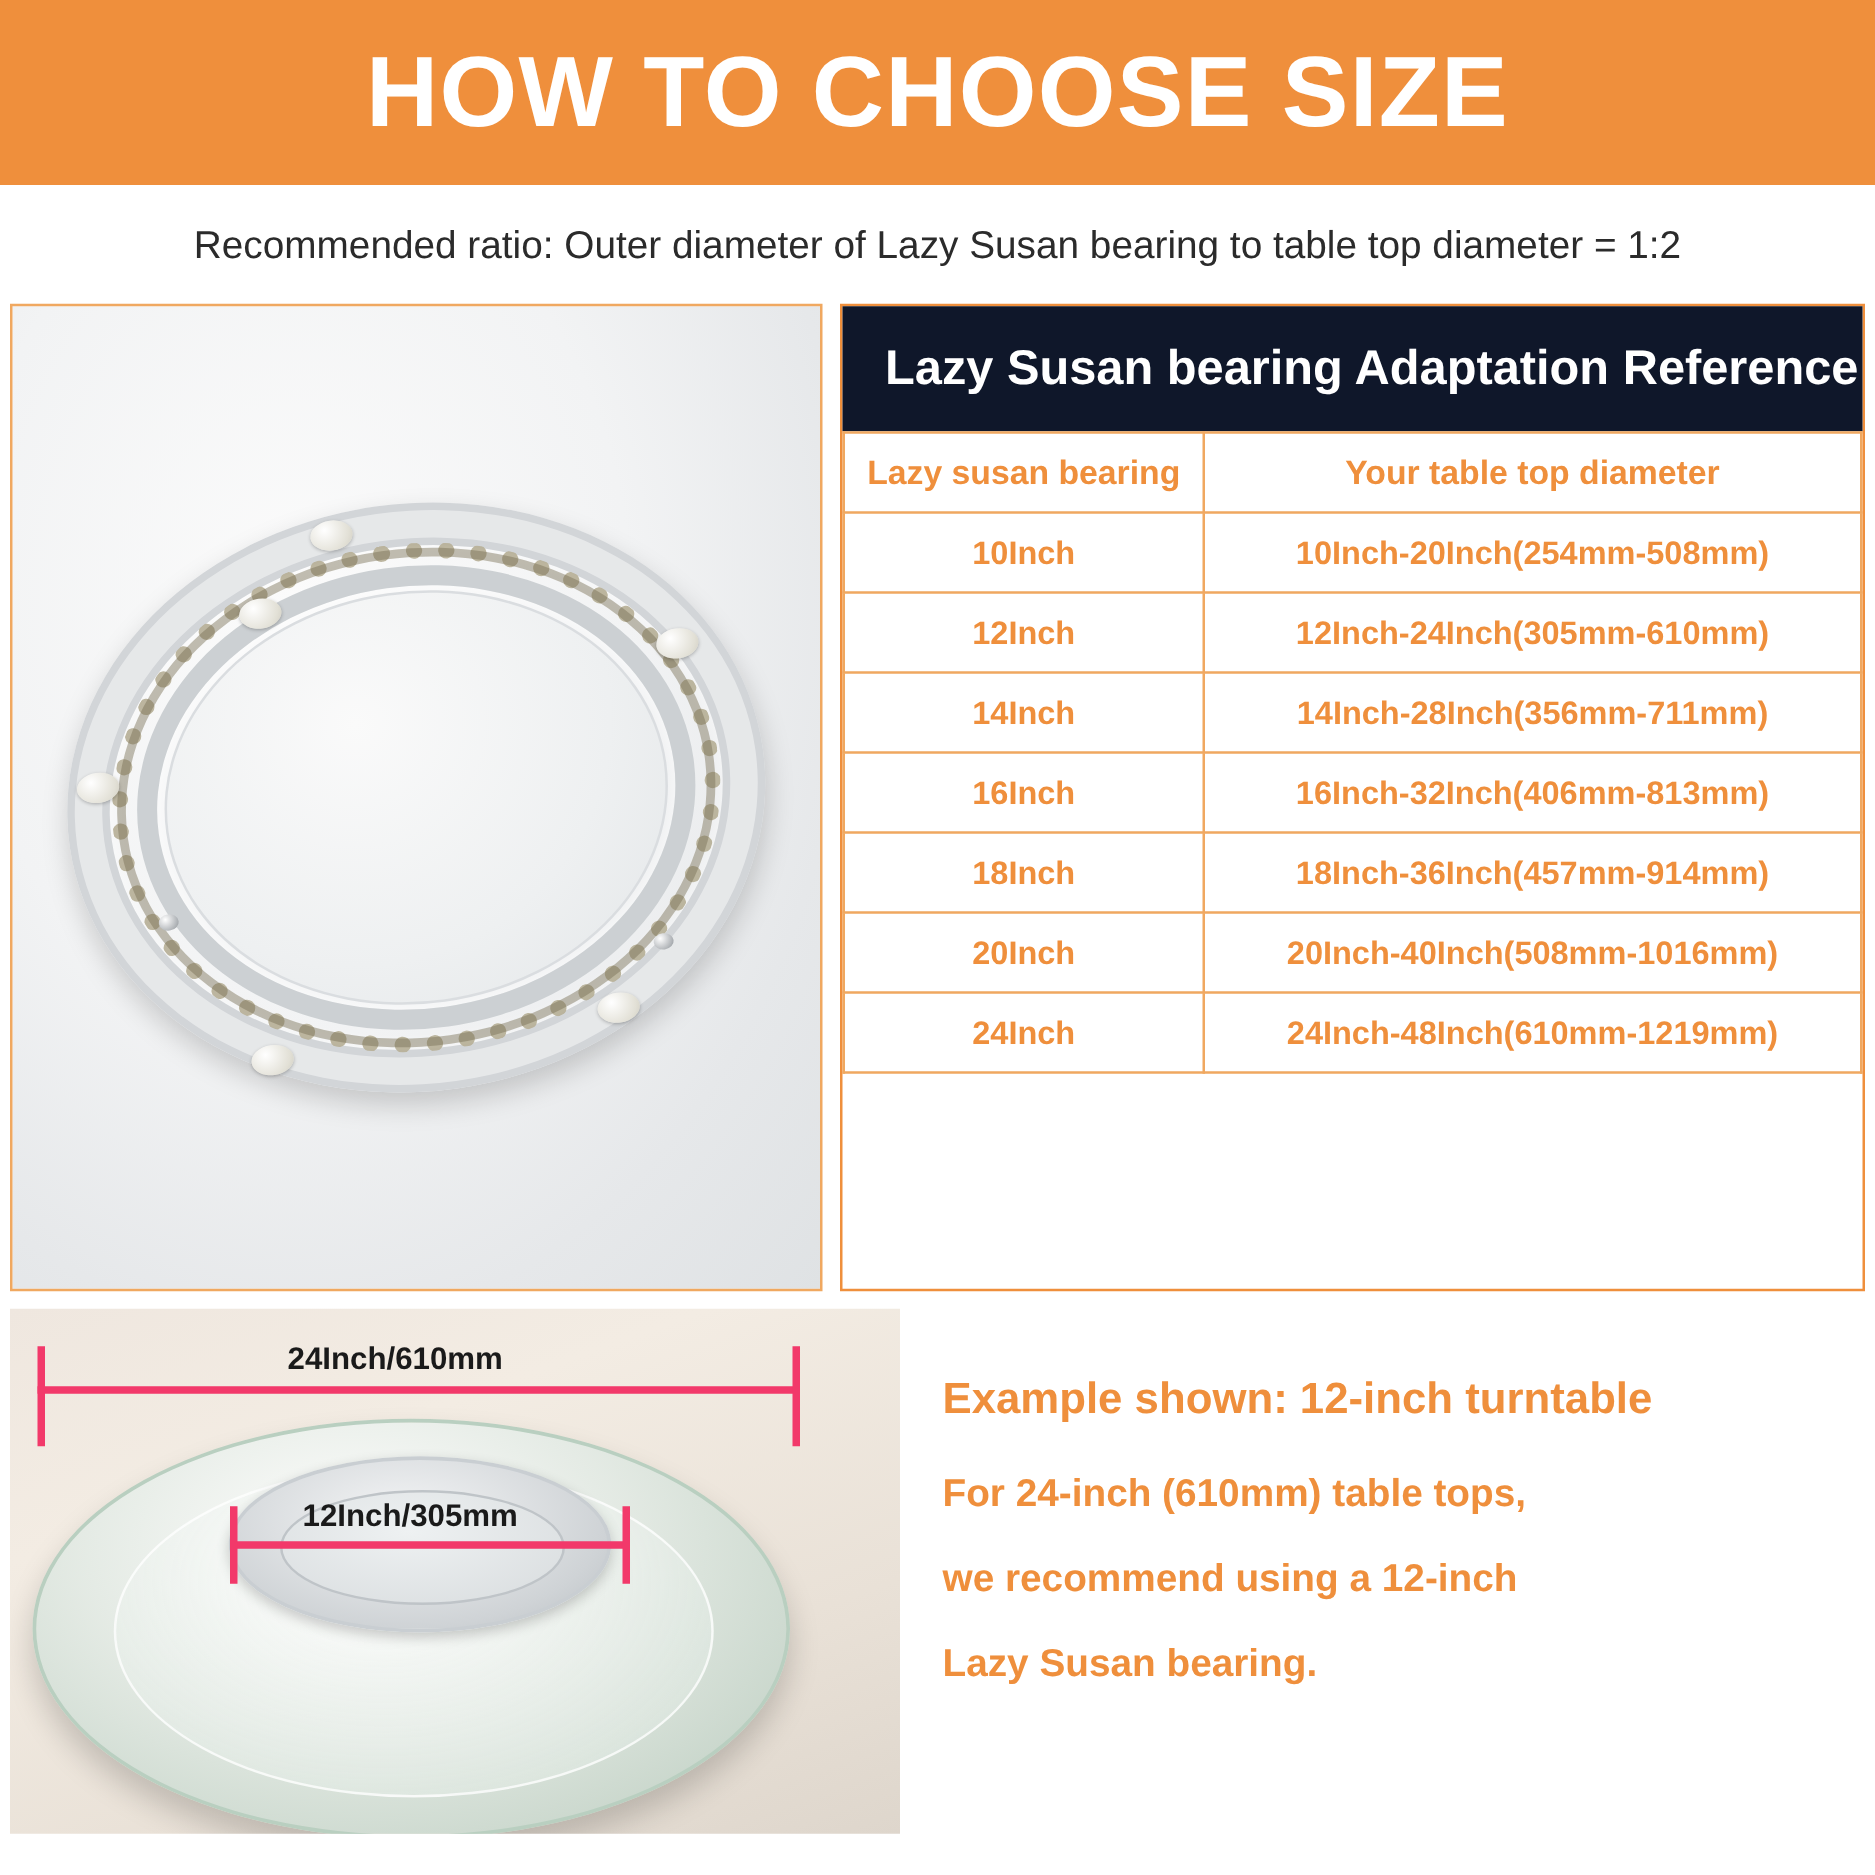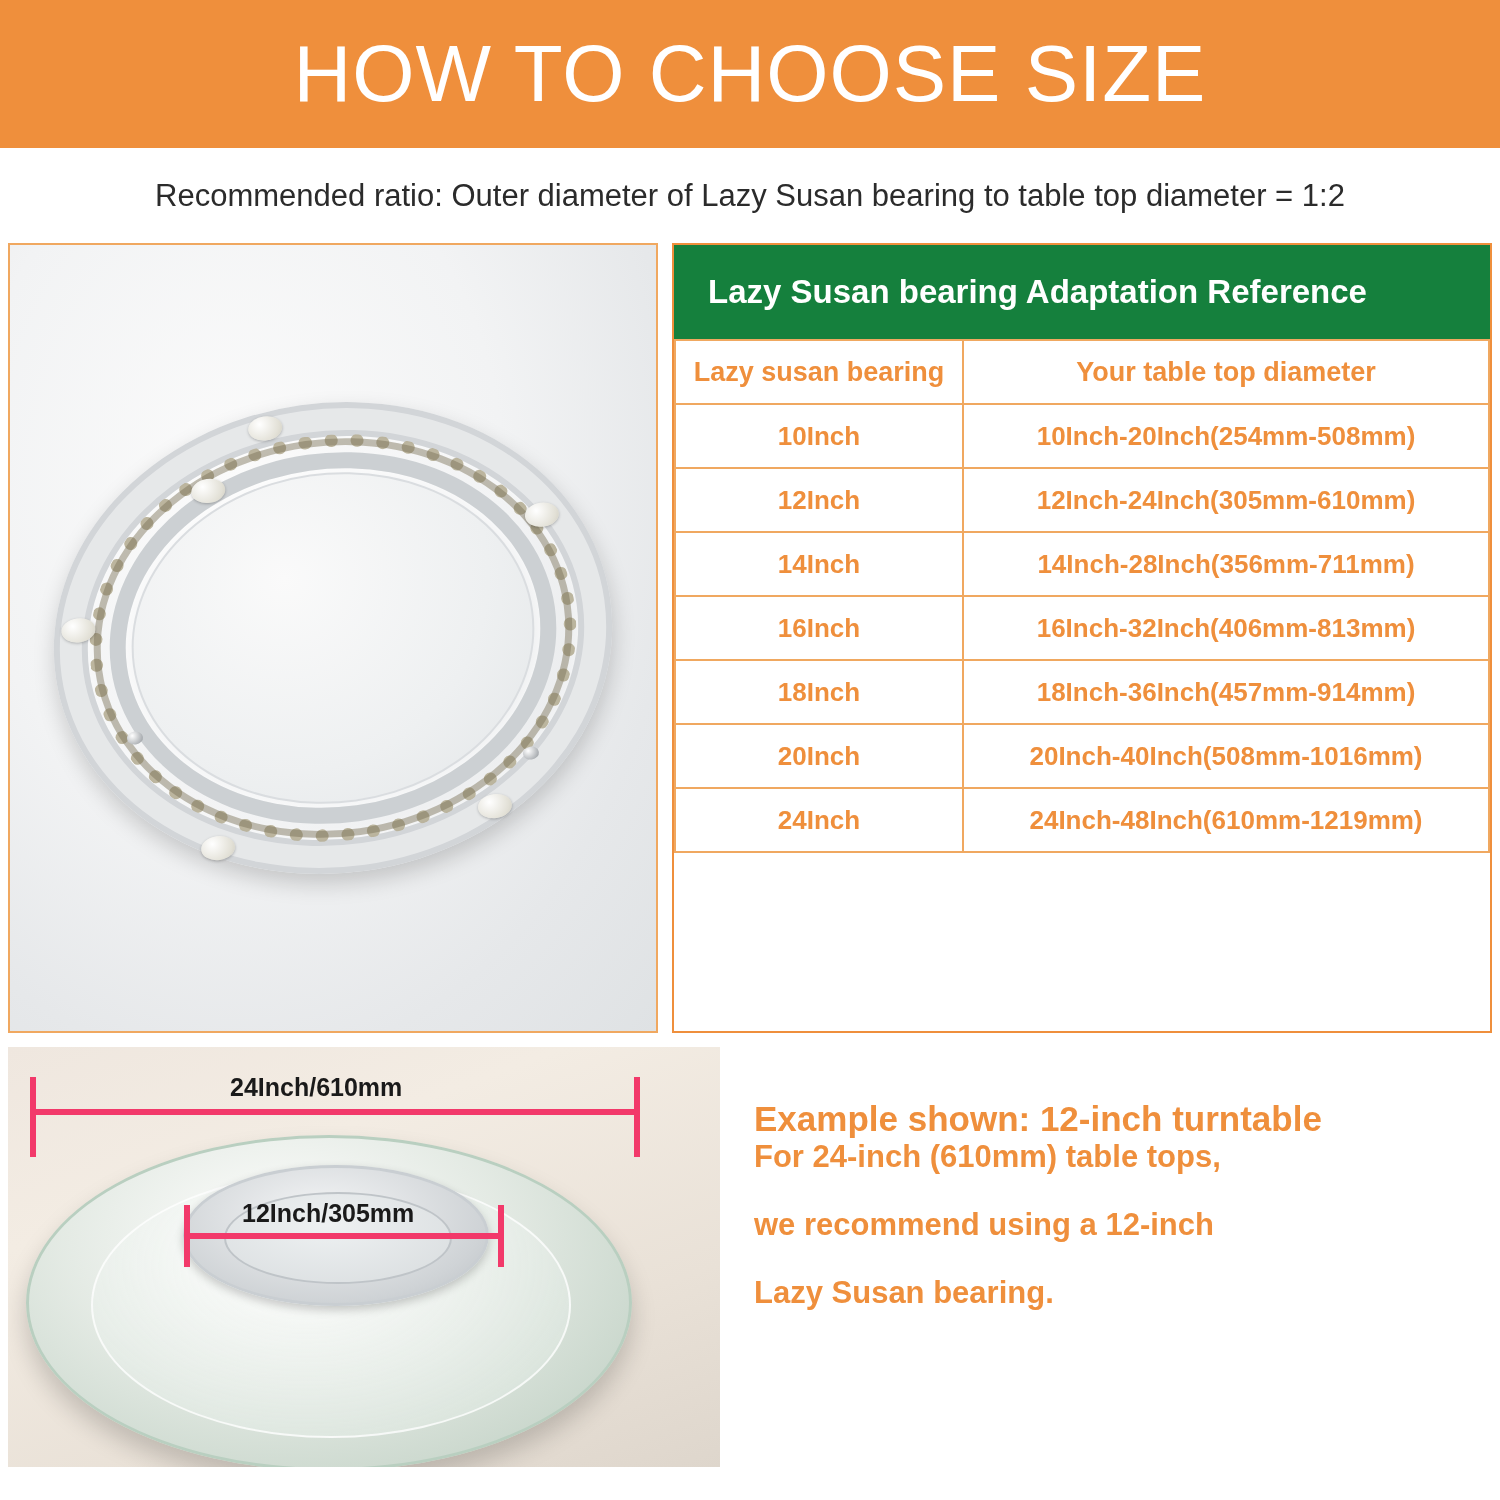--- a/index.html
+++ b/index.html
@@ -22,21 +22,21 @@
     height: 148px;
     background: #ef8f3c;
     display: flex;
     align-items: center;
     justify-content: center;
     box-sizing: border-box;
   }
   .banner-title {
     color: #ffffff;
     font-size: 80px;
-    font-weight: normal;
+    font-weight: bold;
     letter-spacing: 1px;
     line-height: 1;
     white-space: nowrap;
   }
 
   
   .subtitle-wrap {
     height: 95px;
     display: flex;
     align-items: center;
@@ -131,23 +131,23 @@
   }
 
   
   .table-panel {
     width: 820px;
     border: 2px solid #ef8f3c;
     box-sizing: border-box;
     background: #fff;
   }
   .table-title {
-    background: #15803d;
+    background: #0f172a;
     color: #fff;
-    font-size: 33px;
+    font-size: 39px;
     font-weight: bold;
     padding: 28px 0 28px 34px;
     box-sizing: border-box;
   }
   table.ref {
     width: 100%;
     border-collapse: collapse;
     table-layout: fixed;
     border-radius: 16px;
   }
@@ -232,20 +232,21 @@
   .example-text {
     flex: 1;
     padding-left: 10px;
     padding-top: 52px;
     box-sizing: border-box;
   }
   .example-head {
     color: #ef8f3c;
     font-size: 35px;
     font-weight: bold;
+    margin-bottom: 38px;
   }
   .example-line {
     color: #ef8f3c;
     font-size: 31px;
     font-weight: bold;
     margin-bottom: 32px;
   }
 </style>
 </head>
 <body>

